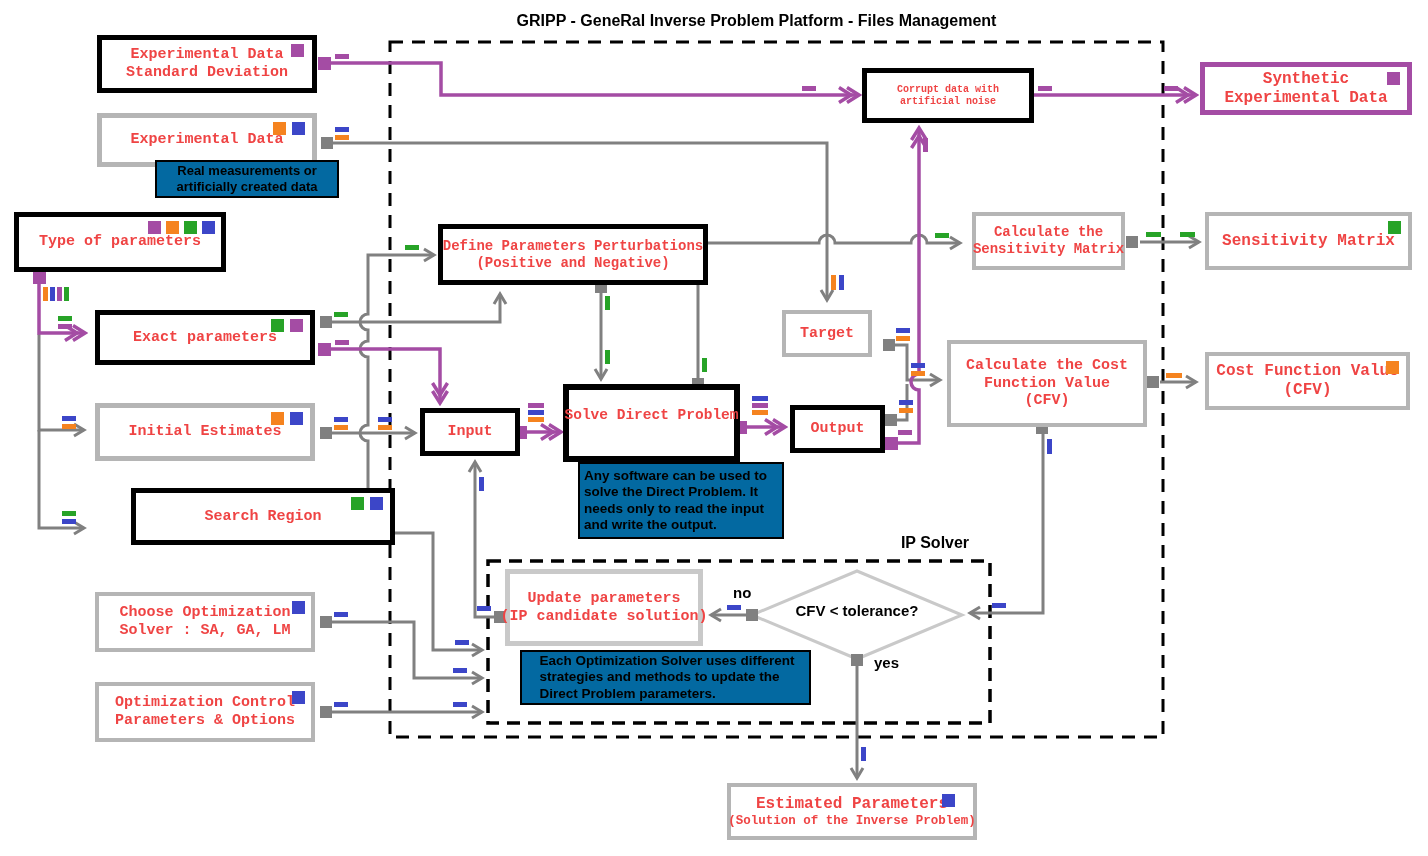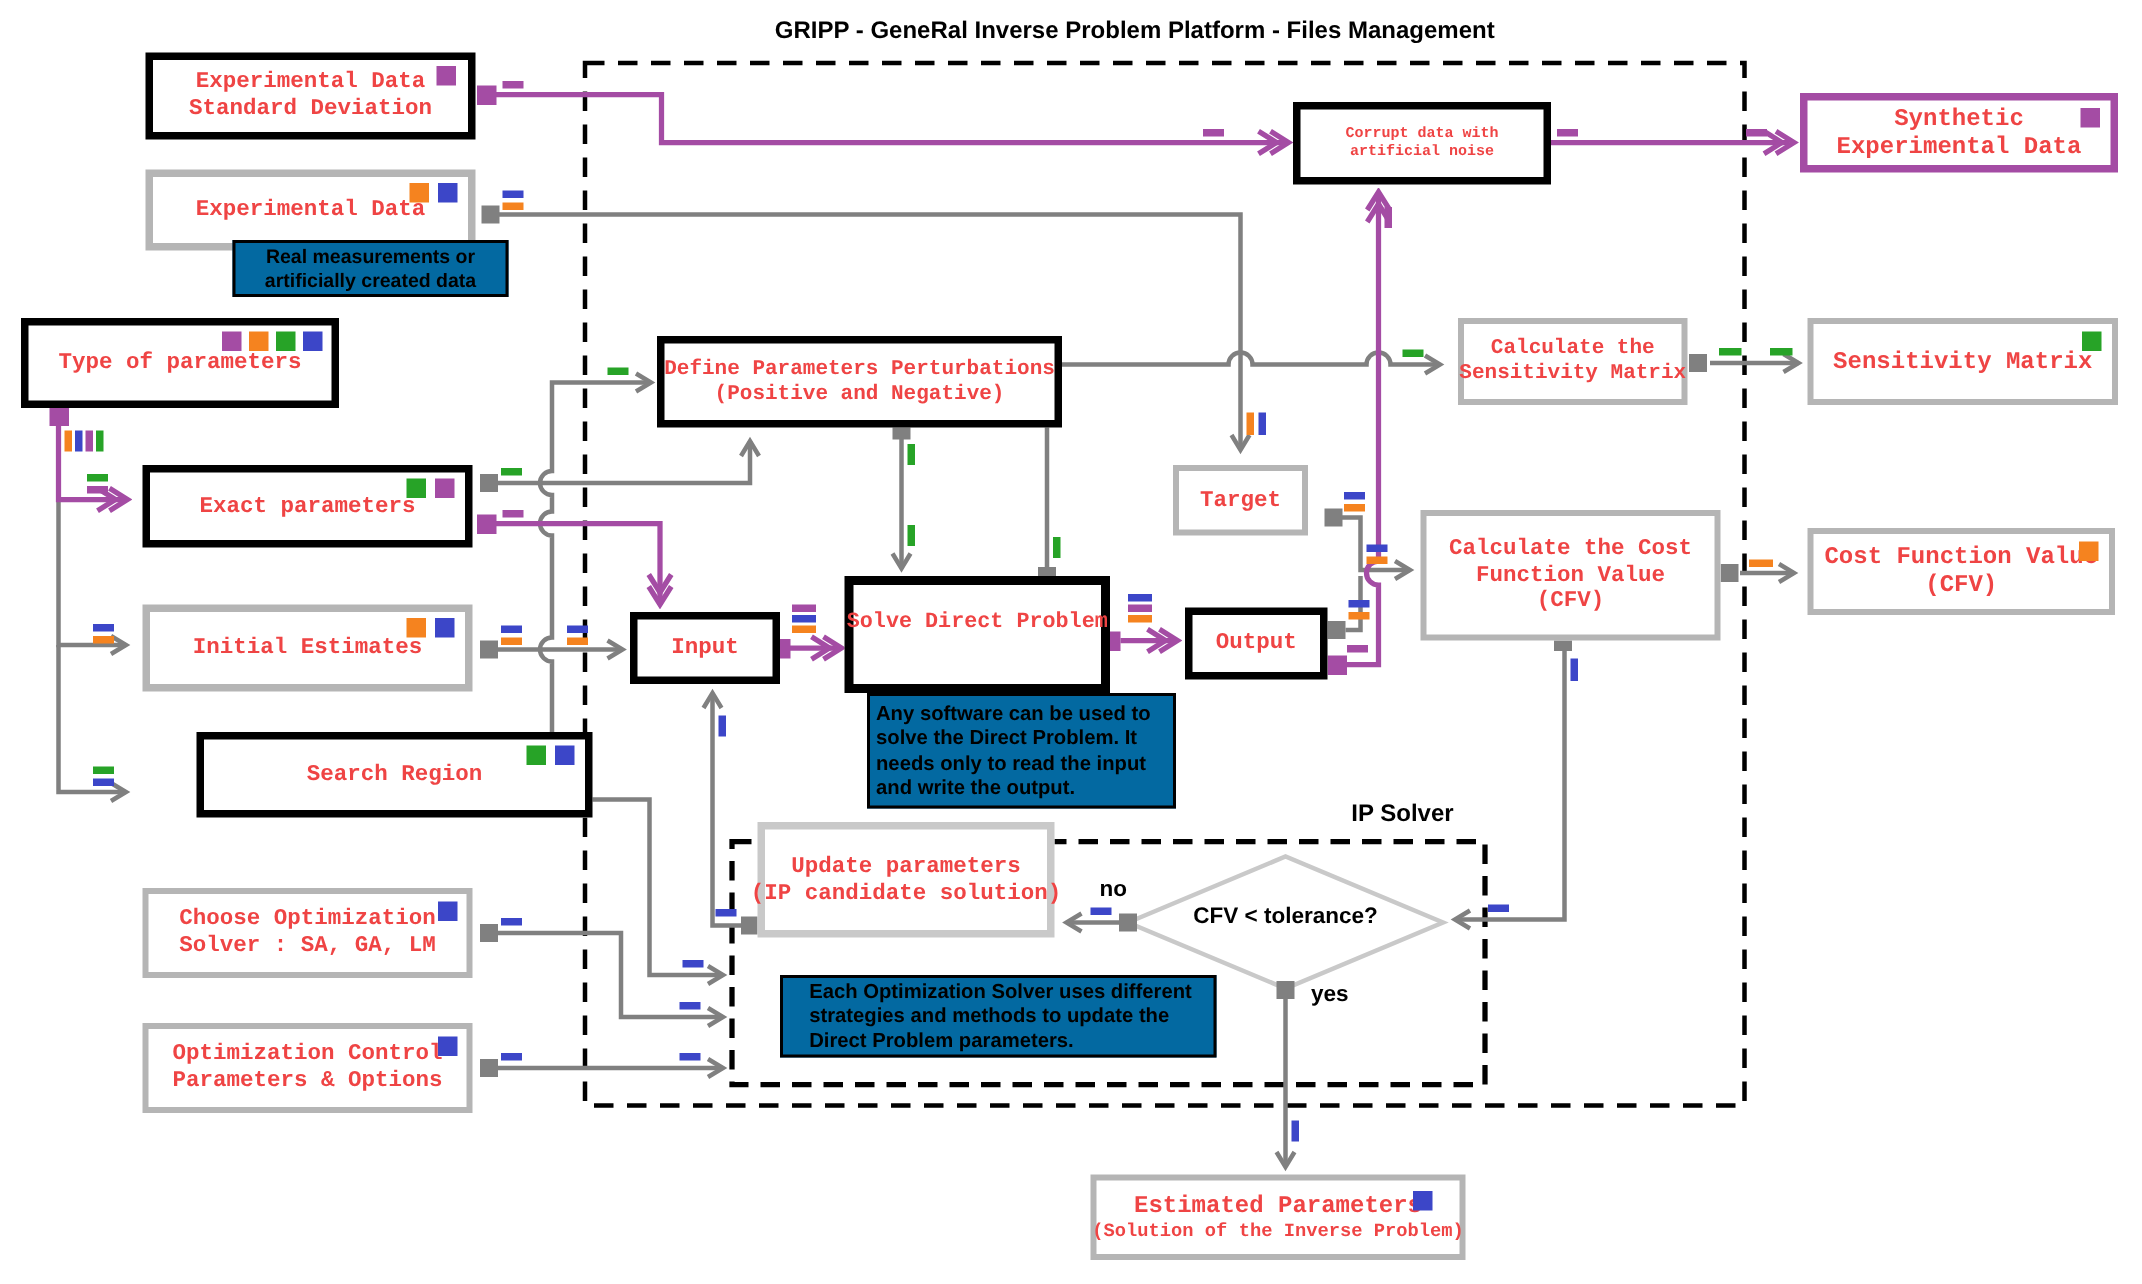--- a/index.html
+++ b/index.html
@@ -254,21 +254,21 @@
     <span>Calculate the
 Sensitivity Matrix</span>
   </div>
 
   <div class="node graybox4" style="left:947px;top:340px;width:200px;height:87px;">
     <span>Calculate the Cost
 Function Value
 (CFV)</span>
   </div>
 
-  <div class="node lightbox" style="left:505px;top:548px;width:198px;height:77px;">
+  <div class="node lightbox" style="left:505px;top:569px;width:198px;height:77px;">
     <span>Update parameters
 (IP candidate solution)</span>
   </div>
 
   <div class="note" style="left:520px;top:650px;width:291px;height:55px;font-size:13.5px;text-align:left;padding-left:3px;">Each Optimization Solver uses different
 strategies and methods to update the
 Direct Problem parameters.</div>
 
   <div class="node purplebox" style="left:1200px;top:62px;width:212px;height:53px;font-size:16px;">
     <span>Synthetic

